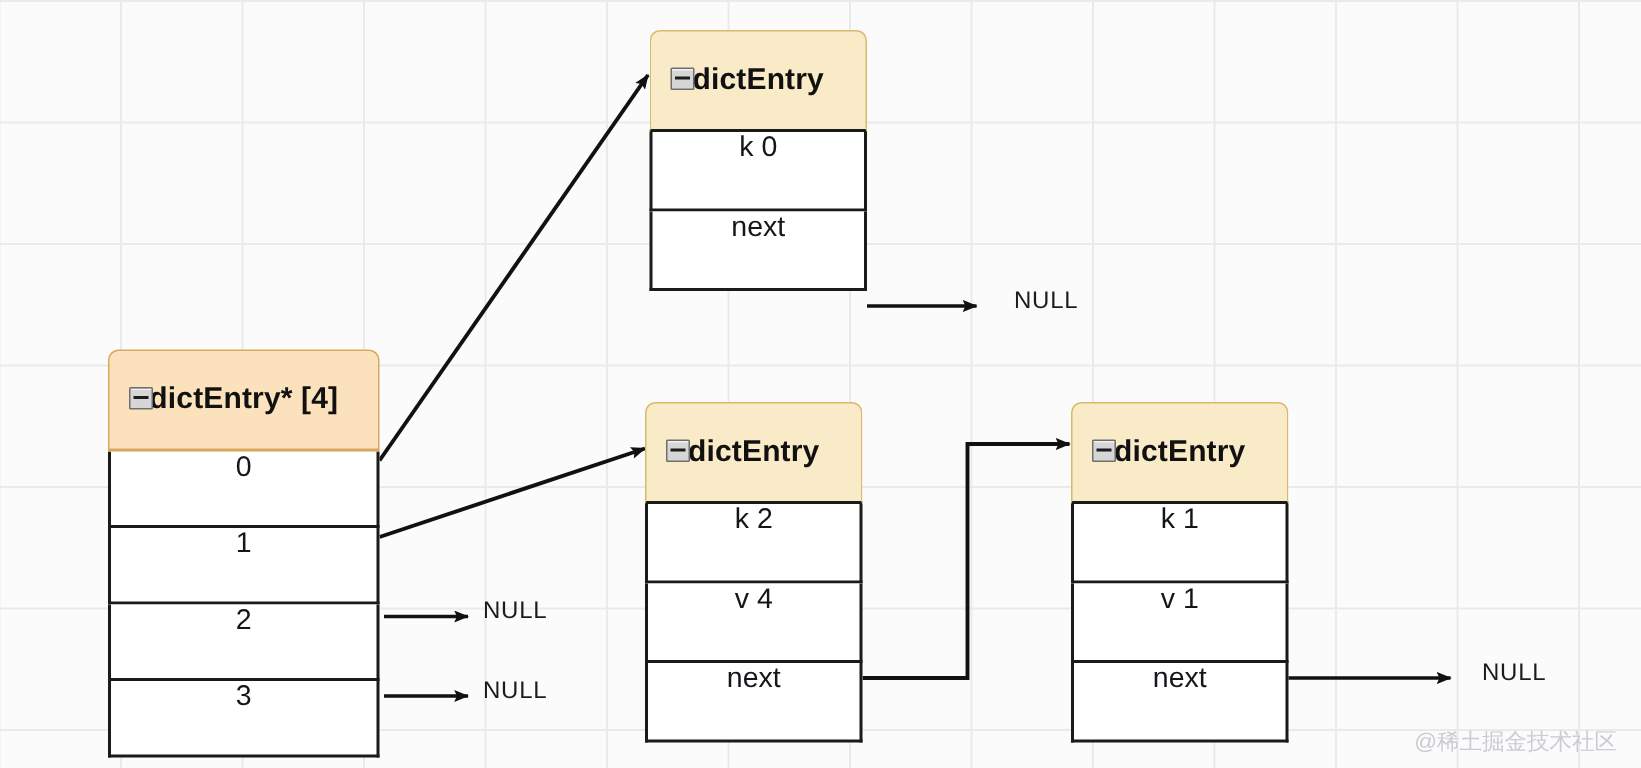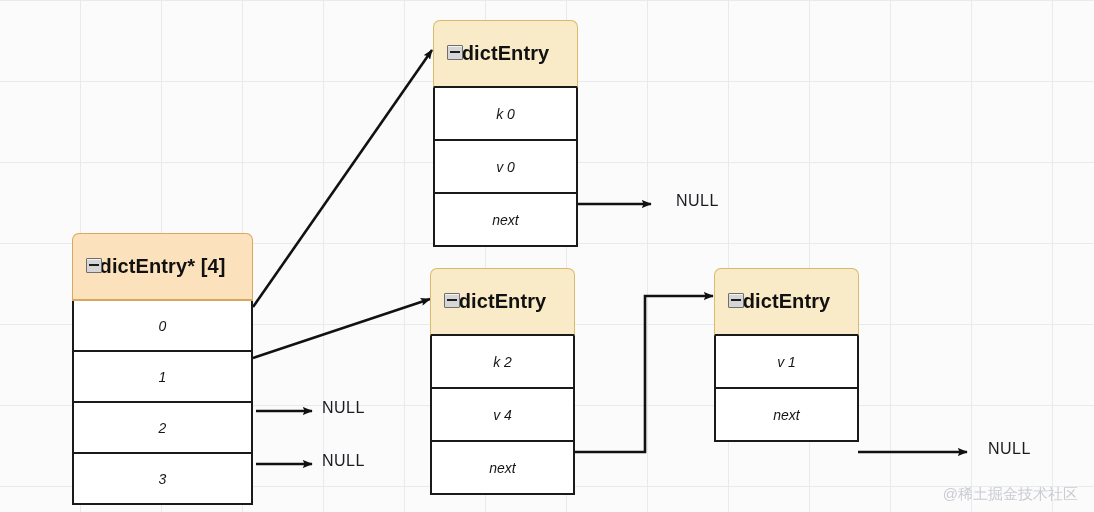--- a/index.html
+++ b/index.html
@@ -78,25 +78,23 @@
     margin-top: -1px;
     background: #1c1c1c;
   }
   .node-cell {
     box-sizing: border-box;
     height: 53px;
     background: #ffffff;
     border: 2px solid #1a1a1a;
     border-top: none;
     display: flex;
-    align-items: center;
     justify-content: center;
-    font-size: 14px;
+    font-size: 19px;
     color: #15161a;
-    font-style: italic;
   }
   .node-cell.first {
     border-top: none;
   }
   .node-body {
     border-top: 0;
   }
 
   
   .node.array .node-cell {
@@ -174,23 +172,20 @@
   <div class="node" style="left:433px; top:20px; width:145px;">
     <div class="node-header">
       <span class="collapse-icon"></span>
       <span>dictEntry</span>
     </div>
     <div class="node-body">
       <div class="node-cell first">
         <span>k 0</span>
       </div>
       <div class="node-cell">
-        <span>v 0</span>
-      </div>
-      <div class="node-cell">
         <span>next</span>
       </div>
     </div>
   </div>
 
   <div class="node" style="left:430px; top:268px; width:145px;">
     <div class="node-header">
       <span class="collapse-icon"></span>
       <span>dictEntry</span>
     </div>
@@ -206,20 +201,23 @@
       </div>
     </div>
   </div>
 
   <div class="node" style="left:714px; top:268px; width:145px;">
     <div class="node-header">
       <span class="collapse-icon"></span>
       <span>dictEntry</span>
     </div>
     <div class="node-body">
+      <div class="node-cell first">
+        <span>k 1</span>
+      </div>
       <div class="node-cell">
         <span>v 1</span>
       </div>
       <div class="node-cell">
         <span>next</span>
       </div>
     </div>
   </div>
 
   <div class="null-label" style="left:676px; top:192px;">NULL</div>

